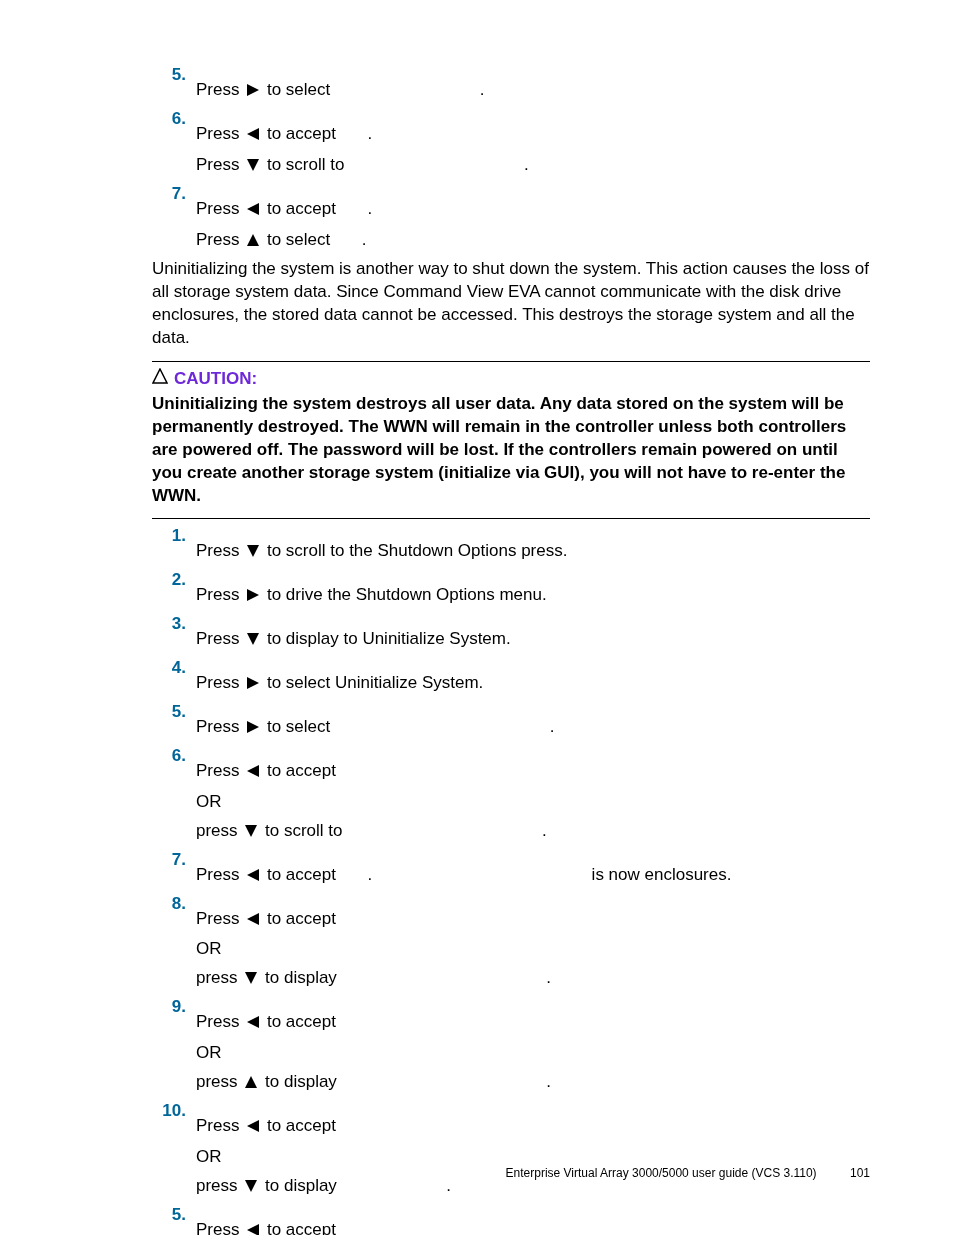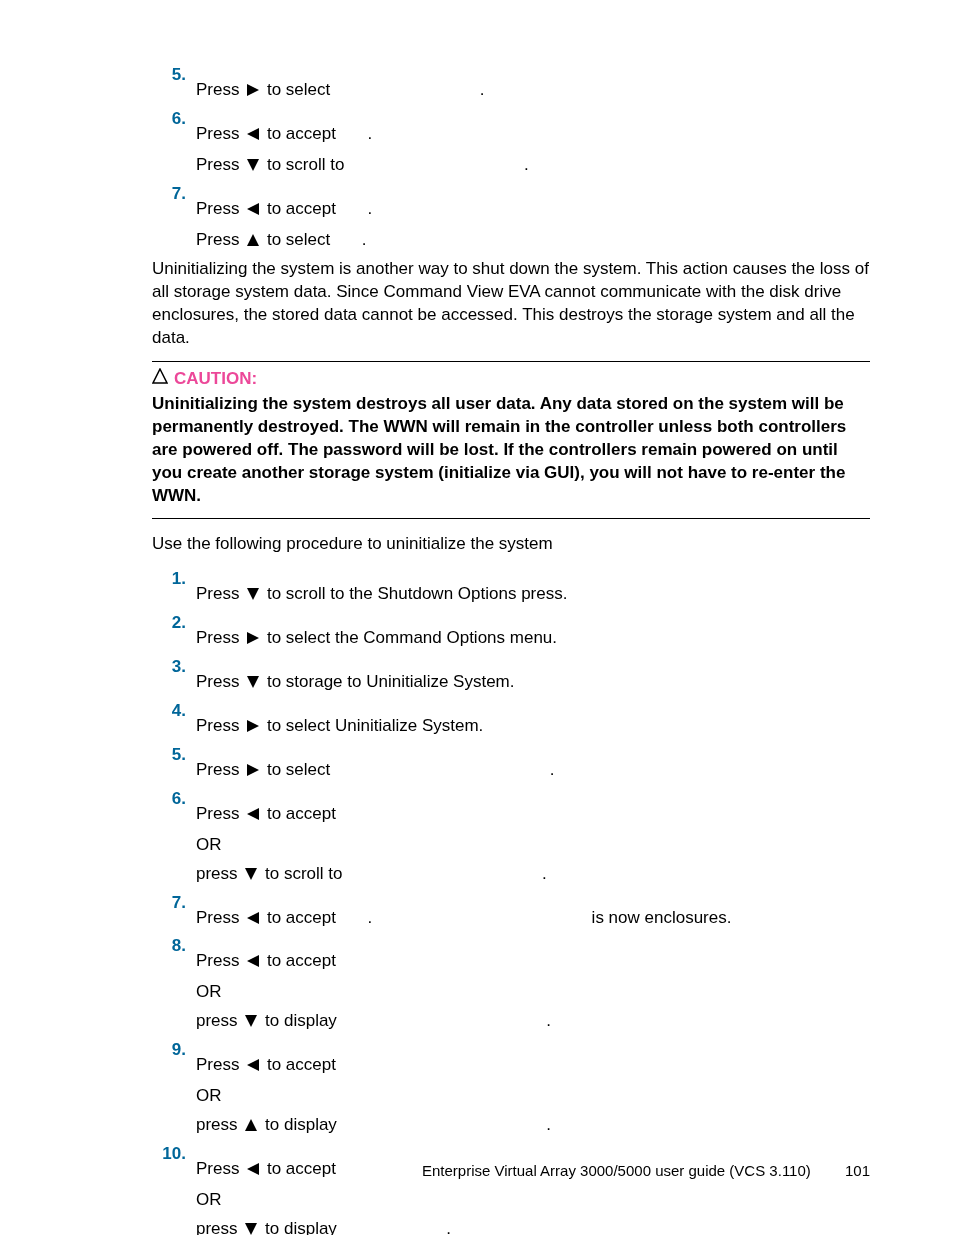--- a/index.html
+++ b/index.html
@@ -61,40 +61,40 @@
   }
   .para {
     margin: 0 0 12px 68px;
   }
   .hr {
     border: none;
     border-top: 1.5px solid #000;
     margin: 10px 0 6px 68px;
   }
   .caution-label {
-    color: #ec4899;
+    color: #6d28d9;
     font-weight: bold;
     margin-left: 68px;
     display: flex;
     align-items: center;
   }
   .caution-text {
     margin: 2px 0 8px 68px;
     font-weight: bold;
   }
   .warn-icon {
     margin-right: 6px;
   }
   .footer {
     position: absolute;
     bottom: 54px;
     right: 84px;
     left: 84px;
     text-align: right;
-    font-size: 15px;
+    font-size: 12px;
   }
   .footer .pn {
     display: inline-block;
     margin-left: 30px;
   }
   .gap { display:inline-block; }
 </style>
 </head>
 <body>
 
@@ -171,21 +171,20 @@
       <svg width="16" height="16">
           <polygon points="8,1 15,15 1,15" fill="none" stroke="#000" stroke-width="1.5"></polygon>
         </svg>
     </span>
     <span>CAUTION:</span>
   </div>
   <p class="caution-text">Uninitializing the system destroys all user data. Any data stored on the system will be permanently destroyed. The WWN will remain in the controller unless both controllers are powered off. The password will be lost. If the controllers remain powered on until you create another storage system (initialize via GUI), you will not have to re-enter the WWN.</p>
 
   <hr class="hr">
 
-  <p class="para" style="margin-top:14px">Use the following procedure to uninitialize the system</p>
 
   <div class="ol">
 
     <div class="item">
       <div class="num-col"><span class="num">1.</span></div>
       <div class="content">
         <span>Press</span>
         <span class="icon"><svg width="14" height="14">
               <polygon points="1,1 13,1 7,13" fill="#000"></polygon>
             </svg></span>
@@ -193,32 +192,32 @@
       </div>
     </div>
 
     <div class="item">
       <div class="num-col"><span class="num">2.</span></div>
       <div class="content">
         <span>Press</span>
         <span class="icon"><svg width="14" height="14">
               <polygon points="1,1 13,7 1,13" fill="#000"></polygon>
             </svg></span>
-        <span>to select the Command Options menu.</span>
+        <span>to drive the Shutdown Options menu.</span>
       </div>
     </div>
 
     <div class="item">
       <div class="num-col"><span class="num">3.</span></div>
       <div class="content">
         <span>Press</span>
         <span class="icon"><svg width="14" height="14">
               <polygon points="1,1 13,1 7,13" fill="#000"></polygon>
             </svg></span>
-        <span>to storage to Uninitialize System.</span>
+        <span>to display to Uninitialize System.</span>
       </div>
     </div>
 
     <div class="item">
       <div class="num-col"><span class="num">4.</span></div>
       <div class="content">
         <span>Press</span>
         <span class="icon"><svg width="14" height="14">
               <polygon points="1,1 13,7 1,13" fill="#000"></polygon>
             </svg></span>

